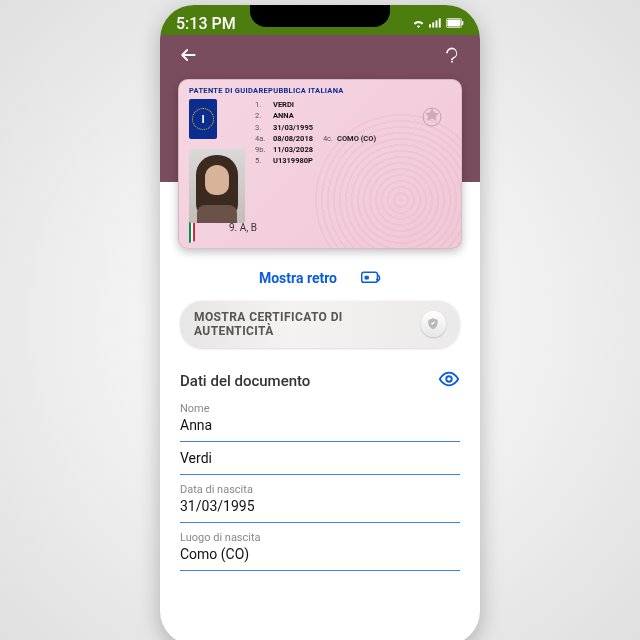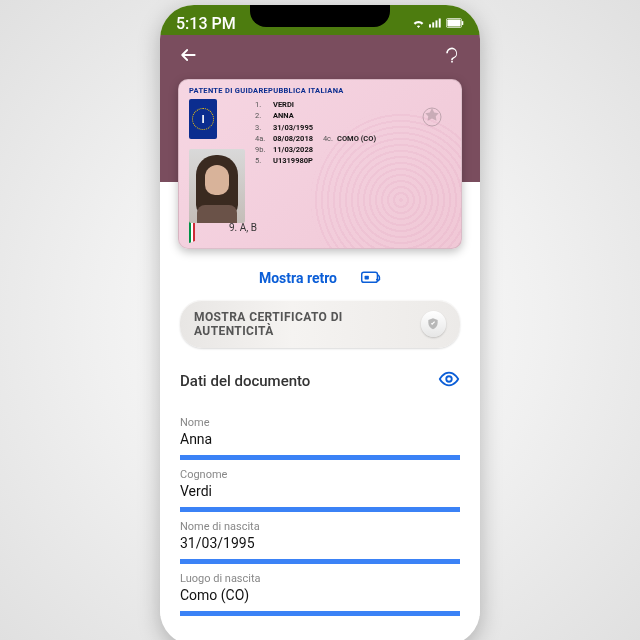--- a/index.html
+++ b/index.html
@@ -162,25 +162,24 @@
   .cert-btn .lbl { font-size: 12px; font-weight: 700; color: #555; letter-spacing: 0.4px; }
   .cert-btn .shield {
     width: 26px; height: 26px;
     background: linear-gradient(180deg, #fff 0%, #e6e6e6 100%);
     border-radius: 50%;
     display: flex; align-items: center; justify-content: center;
     box-shadow: 0 1px 2px rgba(0,0,0,0.2);
   }
   .section-head {
     display: flex; justify-content: space-between; align-items: center;
-    margin-bottom: 14px;
   }
   .section-head .title { font-size: 15px; color: #333; font-weight: 500; }
   .eye { color: #0b5ed7; }
-  .field { border-bottom: 5px solid #3b82f6; padding: 8px 0 8px 0; }
+  .field { border-bottom: 1px solid #3b82f6; padding: 8px 0 8px 0; }
   .field .lbl { font-size: 11px; color: #888; margin-bottom: 2px; }
   .field .val { font-size: 14px; color: #111; }
 </style>
 </head>
 <body>
 
 <div class="phone">
   <div class="notch"></div>
 
   <div class="statusbar">
@@ -301,25 +300,24 @@
             <circle cx="12" cy="12" r="3" fill="none" stroke="#0b5ed7" stroke-width="2"></circle>
           </svg>
       </span>
     </div>
 
     <div class="field">
       <div class="lbl">Nome</div>
       <div class="val">Anna</div>
     </div>
     <div class="field">
-      <div class="lbl">Cognome</div>
       <div class="val">Verdi</div>
     </div>
     <div class="field">
-      <div class="lbl">Nome di nascita</div>
+      <div class="lbl">Data di nascita</div>
       <div class="val">31/03/1995</div>
     </div>
     <div class="field">
       <div class="lbl">Luogo di nascita</div>
       <div class="val">Como (CO)</div>
     </div>
   </div>
 </div>
 
 </body></html>

